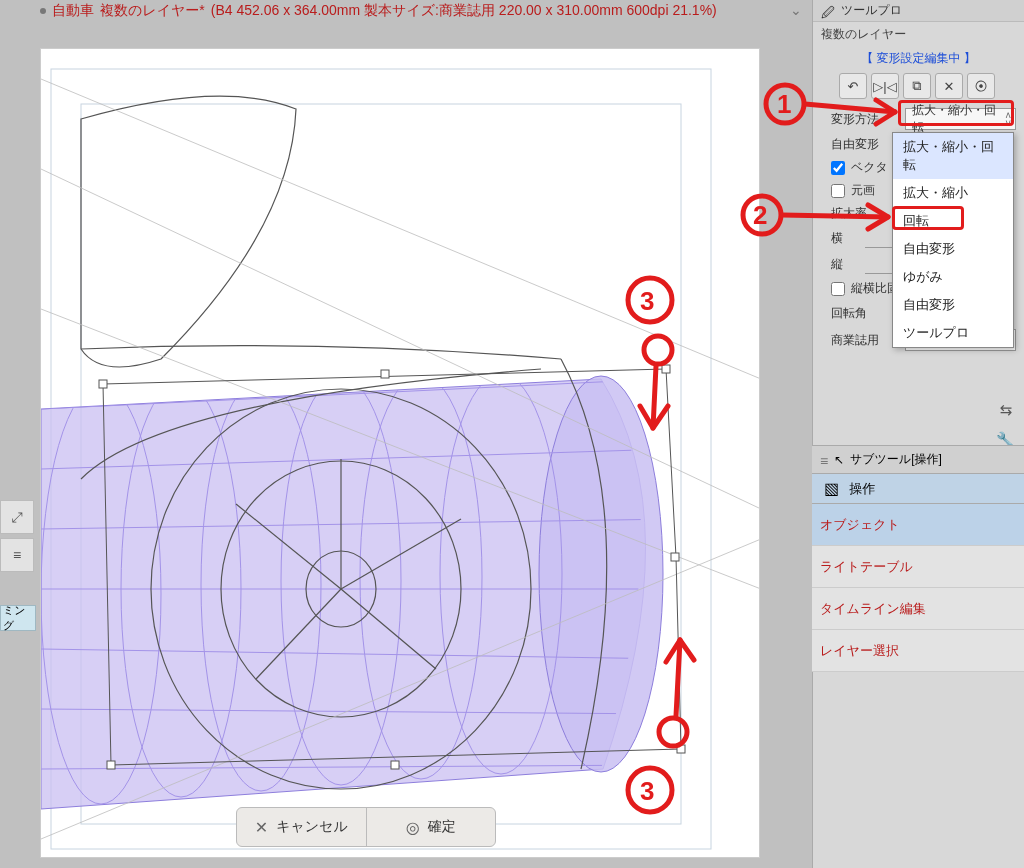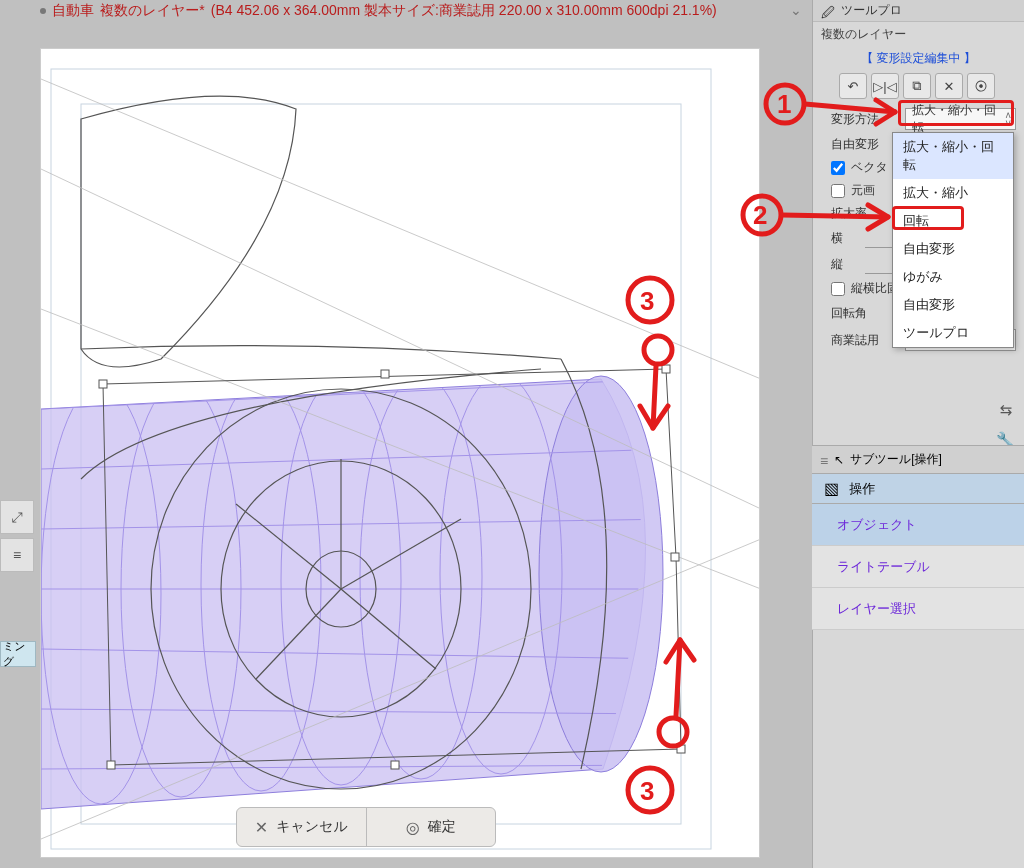--- a/index.html
+++ b/index.html
@@ -41,21 +41,21 @@
     position:absolute; left:0; top:500px; width:36px;
   }
   .left-edge .cell {
     width:34px; height:34px; border:1px solid #bbb; background:#e3e3e3;
     display:flex; align-items:center; justify-content:center; font-size:14px; color:#555;
     margin-bottom:4px;
   }
   .left-trim {
     position:absolute; left:0; top:605px; width:36px; height:26px;
     background:#cfe6ef; border:1px solid #9fb8c2; font-size:11px;
-    display:flex; align-items:center; justify-content:flex-start; padding-left:2px;margin-top:36px;
+    display:flex; align-items:center; justify-content:flex-start; padding-left:2px;
   }
 
   
   .right-panel {
     position:absolute; left:812px; top:0; width:212px; height:868px;
     background:#d8d8d8; border-left:1px solid #aaa;
   }
   .tp-header {
     height:22px; font-size:12px; color:#333; display:flex; align-items:center;
     padding-left:28px; border-bottom:1px solid #bbb; background:#d0d0d0;
@@ -117,22 +117,22 @@
     font-size:12px; padding-left:38px; position:relative; border-bottom:1px solid #aaa;
   }
   .subtool .header .ham { position:absolute; left:8px; top:7px; font-size:14px; color:#777;}
   .subtool .header .cursor { position:absolute; left:22px; top:7px; font-size:12px;}
   .subtool .active-tool {
     height:30px; background:#bfd3e6; display:flex; align-items:center; gap:10px;
     padding-left:12px; font-size:13px; border-bottom:1px solid #aaa;
   }
   .subtool .active-tool .glyph { font-size:16px; }
   .subtool .item {
-    height:42px; display:flex; align-items:center; padding-left:25px;
-    font-size:13px; color:#6d28d9; border-bottom:1px solid #ccc; background:#e3e3e3;
+    height:42px; display:flex; align-items:center; padding-left:8px;
+    font-size:13px; color:#b91c1c; border-bottom:1px solid #ccc; background:#e3e3e3;
   }
   .subtool .item.selected { background:#bcd2e8; }
 
   
   .edge-icons { position:absolute; left:994px; width:26px; }
   .edge-icons .ei {
     width:24px; height:24px; border:0; background:transparent;
     display:flex; align-items:center; justify-content:center; color:#555; font-size:15px;
     margin-bottom:6px;
   }
@@ -327,20 +327,21 @@
     <span class="ham">≡</span>
     <span class="cursor">↖</span>
     <span>サブツール[操作]</span>
   </div>
   <div class="active-tool">
     <span class="glyph">▧</span>
     <span>操作</span>
   </div>
   <div class="item selected">オブジェクト</div>
   <div class="item">ライトテーブル</div>
+  <div class="item">タイムライン編集</div>
   <div class="item">レイヤー選択</div>
 </div>
 
 <div class="redbox" style="left:898px; top:100px; width:116px; height:26px"></div>
 <div class="redbox" style="left:892px; top:206px; width:72px; height:24px"></div>
 
 <svg id="annot" width="1024" height="868">
   <g stroke="#e21c1c" stroke-width="5" fill="none" stroke-linecap="round">
 
     <circle cx="785" cy="104" r="19"></circle>

